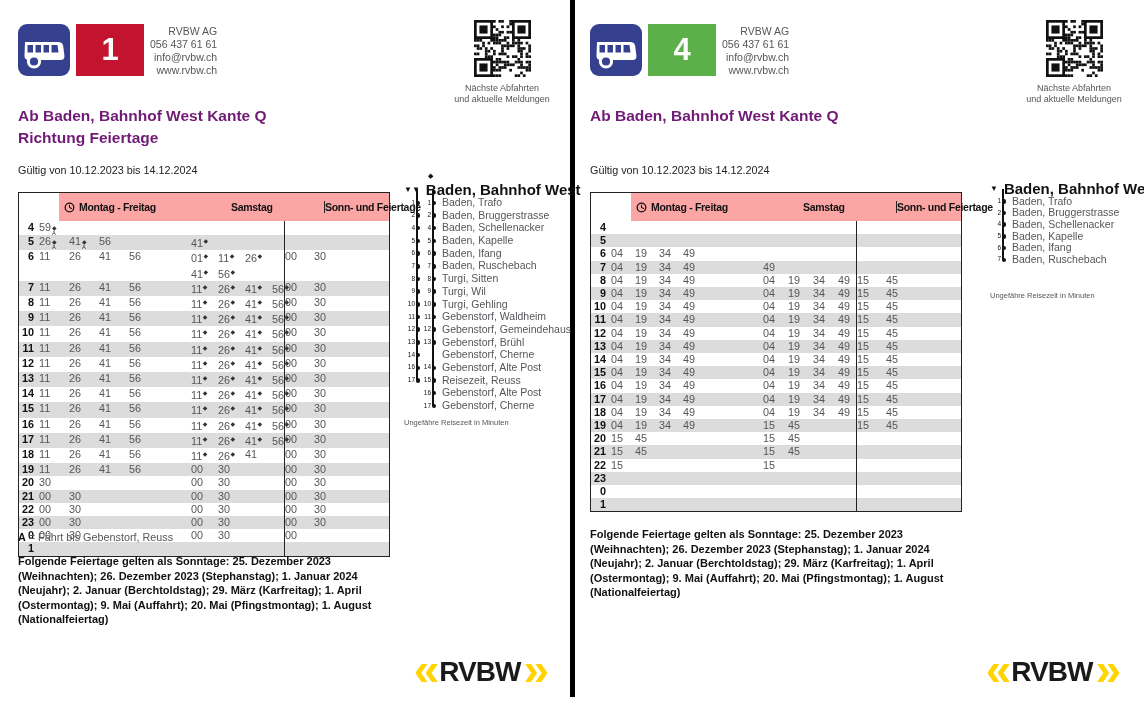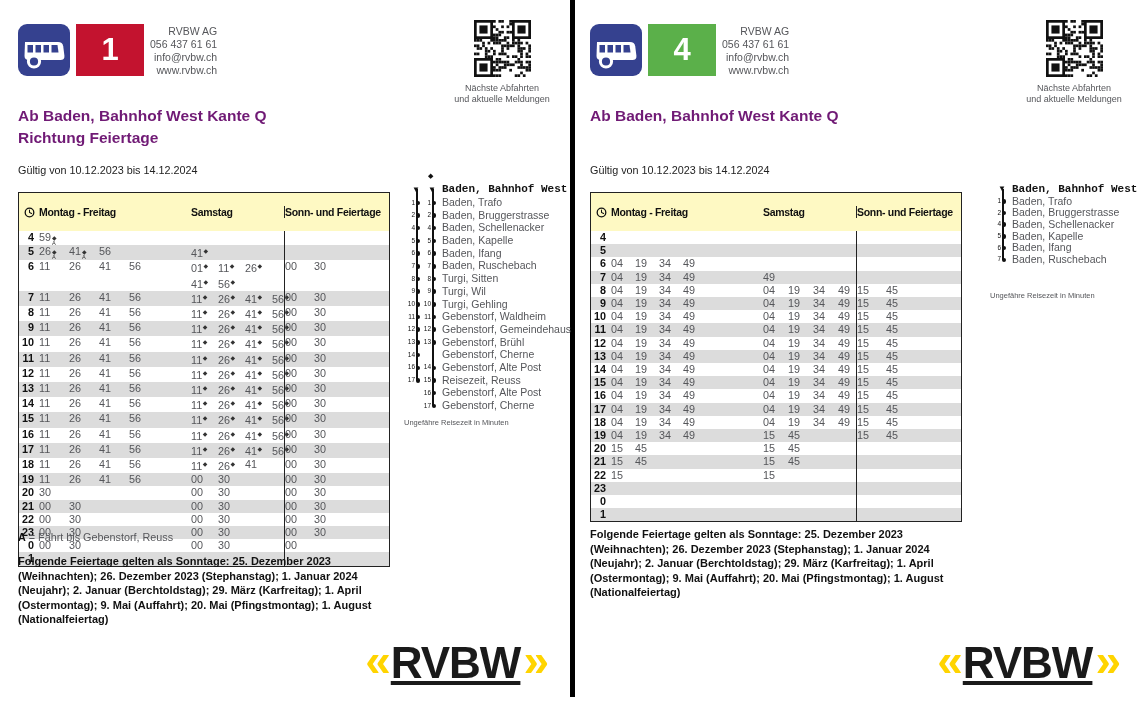--- a/index.html
+++ b/index.html
@@ -17,21 +17,21 @@
   .qrwrap{position:absolute;left:442px;top:20px;width:120px;text-align:center;}
   .qrbox{width:57px;height:57px;margin:0 auto;}
   .qrbox svg{width:57px;height:57px;display:block;}
   .qrcap{margin-top:6px;font-size:9px;line-height:11px;color:#55565a;}
 
   .title{position:absolute;left:18px;top:105px;font-size:15.5px;font-weight:bold;line-height:21.5px;color:#701a75;}
   .valid{position:absolute;left:18px;top:164px;font-size:10.8px;color:#222;}
 
   .ttable{position:absolute;left:18px;top:192px;width:370px;border:1.3px solid #222;font-size:10.8px;}
   .trow{display:grid;grid-template-columns:20px 152px 93px 105px;min-height:13.2px;}
-  .thead{background:#fef9c3;height:38px;align-items:center;}
+  .thead{background:#fca5a5;height:28px;align-items:center;margin-left:40px;}
   .thead .hcol{font-weight:bold;font-size:10.5px;letter-spacing:-0.3px;color:#111;}
   .alt{background:#dcdcdc;}
   .c{min-width:0;}
   .hh{display:flex;align-items:center;justify-content:flex-end;padding-right:4px;}
   .hr{font-weight:bold;text-align:right;padding-right:5px;color:#111;line-height:13.2px;}
   .cell{display:flex;flex-direction:column;}
   .line{display:flex;line-height:13.2px;color:#55565a;}
   .c-so{border-left:1.3px solid #222;}
   .t{display:inline-block;white-space:nowrap;}
   .p0 .c-mf .t{min-width:30px}.p0 .c-sa .t{min-width:27px}
@@ -46,38 +46,38 @@
   .p0 .stops{left:404px;width:170px;}
   .p1 .stops{left:418px;width:160px;}
   .stoprow{display:flex;align-items:center;position:relative;z-index:1;}
   .p0 .stoprow{height:12.7px;}
   .p1 .stoprow{height:11.7px;}
   .mrk{display:inline-block;width:16px;text-align:right;font-size:6.5px;color:#111;white-space:nowrap;}
   .dot{display:inline-block;width:4.5px;height:4.5px;border-radius:50%;background:#111;
        margin-left:0.5px;vertical-align:middle;}
   .tri{font-size:8px;color:#111;}
   .sname{margin-left:6px;white-space:nowrap;}
-  .terminal .sname{font-weight:bold;color:#111;font-size:11px;font-family:Liberation Mono, monospace;}
+  .terminal .sname{font-weight:bold;color:#111;font-size:15px;}
   .vline{position:absolute;width:1.6px;background:#111;z-index:0;}
   .vmark{position:absolute;top:-11px;left:24px;font-size:7px;color:#111;}
   .snote{font-size:7.5px;color:#55565a;}
   .p0 .snote{margin-top:7px;}
   .p1 .snote{margin-top:26px;}
 
   .foota{position:absolute;left:18px;top:531px;font-size:10.8px;color:#55565a;}
   .foota b{color:#111;}
   .holiday{position:absolute;left:18px;width:378px;font-weight:bold;font-size:11px;
            line-height:14.6px;color:#111;}
   .p0 .holiday{top:554px;}
   .p1 .holiday{top:527px;}
 
   .logo{position:absolute;right:26px;bottom:15px;display:flex;align-items:center;}
   .lchev{color:#ffd400;font-size:46px;font-weight:900;line-height:30px;letter-spacing:-3px;
          transform:translateY(-3px);}
-  .ltext{font-size:44px;font-weight:bold;letter-spacing:-1px;margin:0 3px;text-decoration:underline;}
+  .ltext{font-size:28px;font-weight:bold;letter-spacing:-1px;margin:0 3px;}
 </style>
 </head>
 <body>
 
   <section class="page p0">
     <div class="bus-icon">
       <svg viewBox="0 0 52 52" width="52" height="52">
         <rect width="52" height="52" rx="9" fill="#35418f"></rect>
         <path d="M7 18 h33 q4.5 0 5.2 4.2 l1.2 9.3 q0.5 4.5 -4 4.5 H11 q-4.5 0 -4.5 -4 Z" fill="#ffffff"></path>
         <rect x="9.5" y="21" width="5.5" height="7.5" fill="#35418f"></rect>

